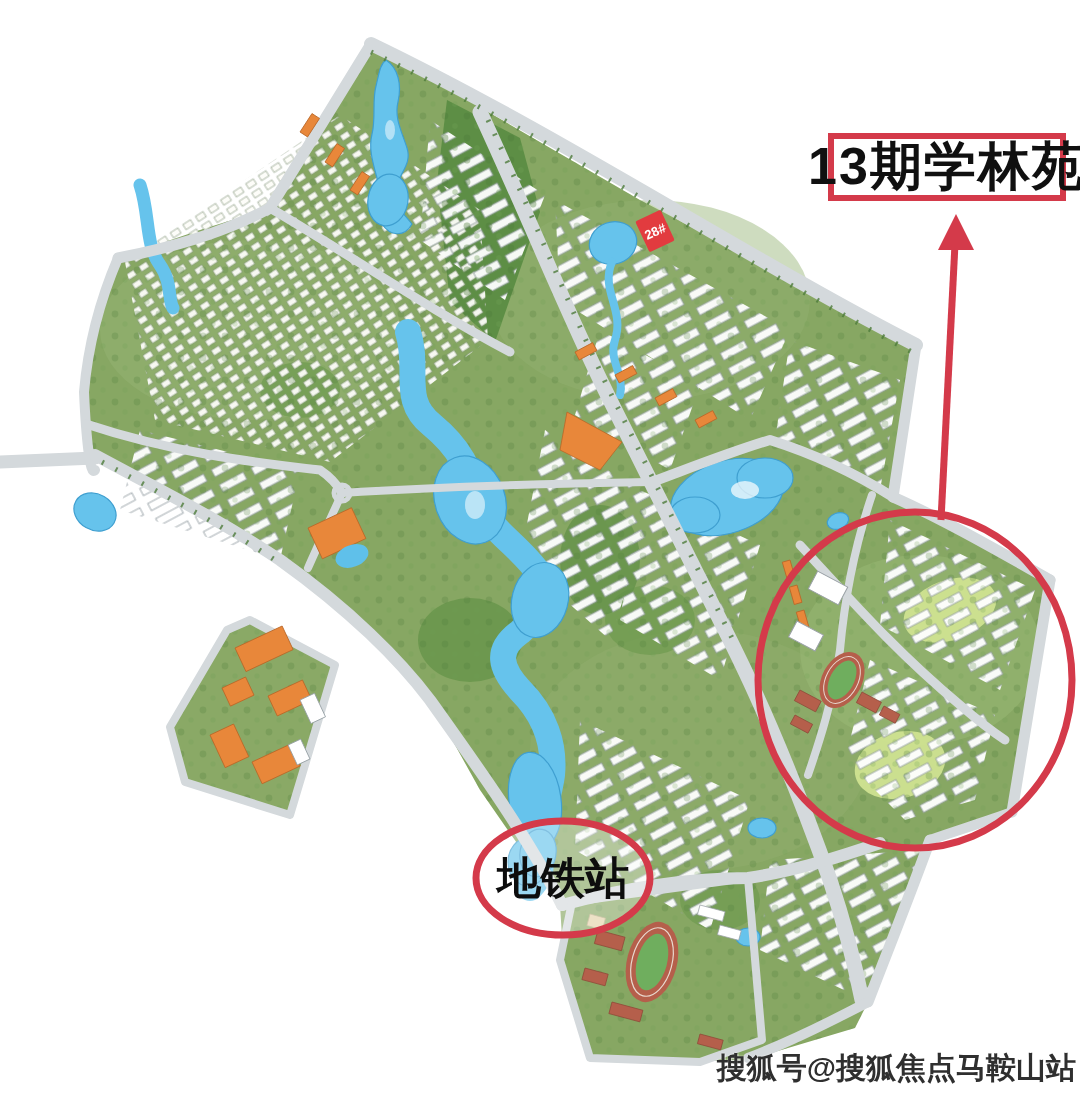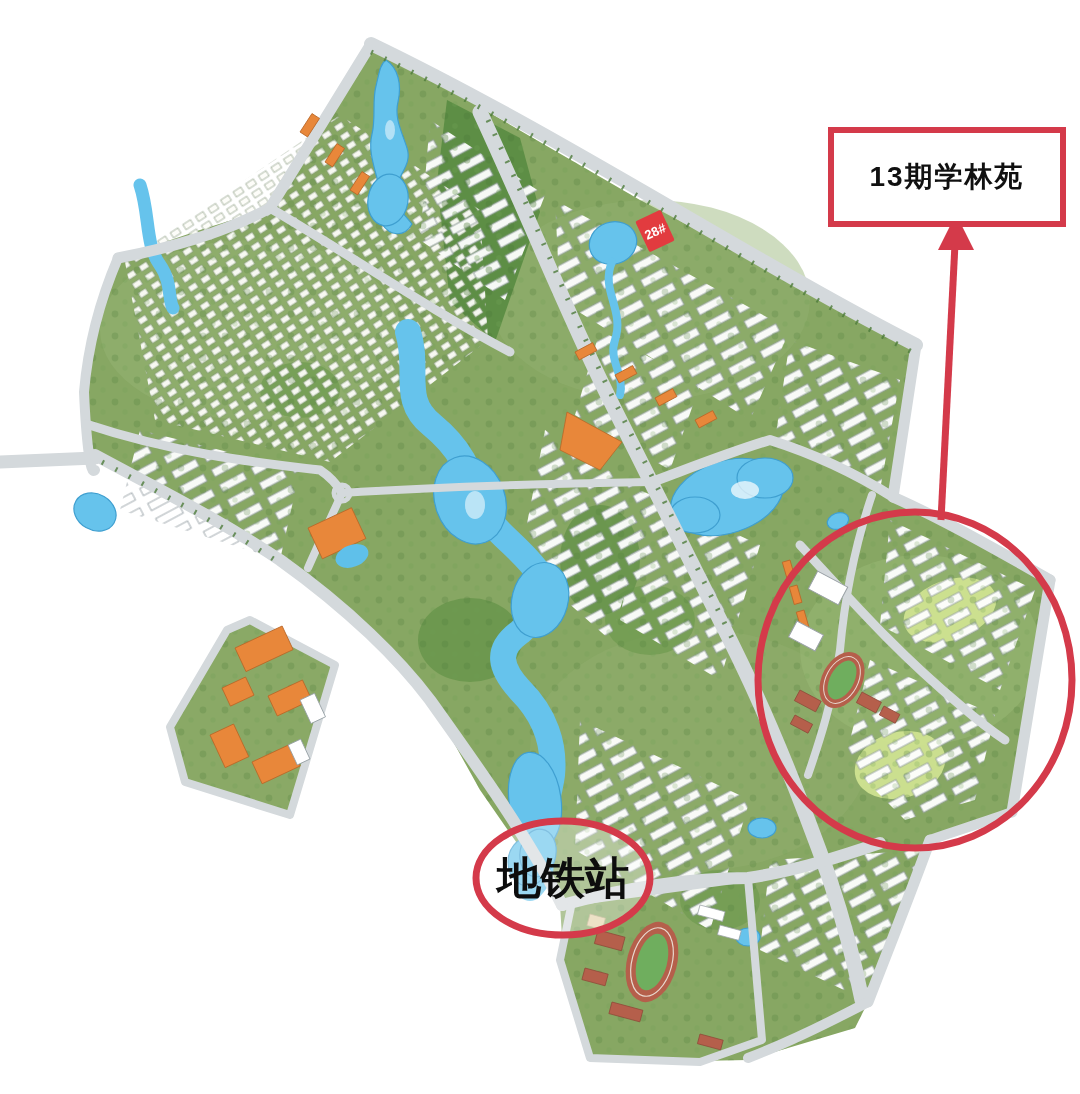--- a/index.html
+++ b/index.html
@@ -1,23 +1,23 @@
 <!DOCTYPE html>
 <html><head>
 <meta charset="utf-8">
 <style>
   html,body{margin:0;padding:0;background:#ffffff;}
   body{font-family:"Liberation Sans","DejaVu Sans",sans-serif;}
   .stage{position:relative;width:1080px;height:1094px;background:#ffffff;overflow:hidden;}
   .stage svg{position:absolute;left:0;top:0;}
   .phase-box{
-    position:absolute;left:828px;top:127px;width:238px;height:100px;
+    position:absolute;left:828px;top:133px;width:238px;height:68px;
     box-sizing:border-box;border:6px solid #d43a4a;background:#ffffff;
     display:flex;align-items:center;justify-content:center;
-    font-size:28px;font-weight:600;color:#101010;letter-spacing:2px;white-space:nowrap;
+    font-size:52px;font-weight:600;color:#101010;letter-spacing:2px;white-space:nowrap;
   }
   .watermark{
     position:absolute;right:4px;top:1048px;
     font-size:30px;font-weight:800;color:#2f2f2f;letter-spacing:0px;white-space:nowrap;
     text-shadow:0 0 2px rgba(255,255,255,.85),1px 1px 0 rgba(255,255,255,.5);
   }
   .metro-text{font-size:44px;font-weight:700;fill:#0d0d0d;}
   .marker-text{font-size:13px;font-weight:700;fill:#ffffff;}
 </style>
 </head>
@@ -277,14 +277,15 @@
   <g>
     <ellipse cx="563" cy="878" rx="87" ry="57" fill="rgba(255,255,255,0.35)" stroke-width="7" stroke="#d43a4a"></ellipse>
     <text class="metro-text" x="563" y="893" text-anchor="middle">地铁站</text>
   </g>
 </svg>
 
 <div class="phase-box">
   <span>13期学林苑</span>
 </div>
 
+<div class="watermark">搜狐号@搜狐焦点马鞍山站</div>
 
 </div>
 
 </body></html>

